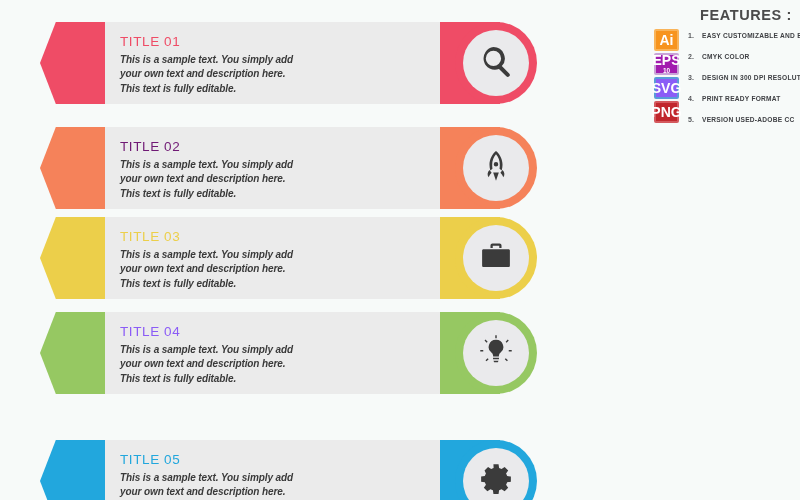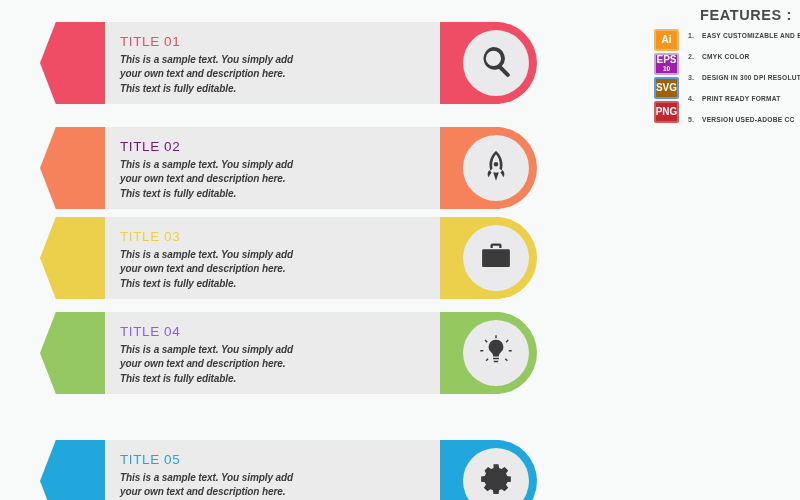--- a/index.html
+++ b/index.html
@@ -67,21 +67,21 @@
   }
   .badges { position:absolute; left:14px; top:29px; width:30px; }
   .badge {
     width:25px; height:22px; margin-bottom:2px;
     border-radius:2px;
     display:flex; flex-direction:column;
     align-items:center; justify-content:center;
     color:#fff; font-weight:bold; line-height:1;
     font-family:"Liberation Sans", sans-serif;
   }
-  .badge .b1 { font-size:10px;text-align:center; }
+  .badge .b1 { font-size:14px;text-align:center; }
   .badge .b2 { font-size:6.5px; margin-top:1px; }
 
   .flist { position:absolute; left:48px; top:32px; width:140px; }
   .fitem {
     display:flex; align-items:flex-start;
     height:21px;
   }
   .fnum {
     font-size:7px; font-weight:bold; color:#55565a;
     width:14px; flex:0 0 14px;
@@ -177,21 +177,21 @@
   <div id="features">
     <div id="feat-title">FEATURES :</div>
     <div class="badges">
         <div class="badge" style="background: rgb(247, 148, 30); border: 2px solid rgb(249, 180, 90);">
           <span class="b1">Ai</span>
         </div>
         <div class="badge" style="background: #a21caf; border: 2px solid rgb(201, 163, 216);">
           <span class="b1">EPS</span>
           <span class="b2">10</span>
         </div>
-        <div class="badge" style="background: #a16207; border: 2px solid rgb(90, 155, 216);">
+        <div class="badge" style="background: #8b5cf6; border: 2px solid rgb(90, 155, 216);">
           <span class="b1">SVG</span>
         </div>
         <div class="badge" style="background: rgb(193, 39, 45); border: 2px solid rgb(212, 89, 94);">
           <span class="b1">PNG</span>
         </div>
       </div>
     <div class="flist">
         <div class="fitem">
           <span class="fnum">1.</span>
           <span class="flabel">EASY CUSTOMIZABLE AND EDITABLE</span>

